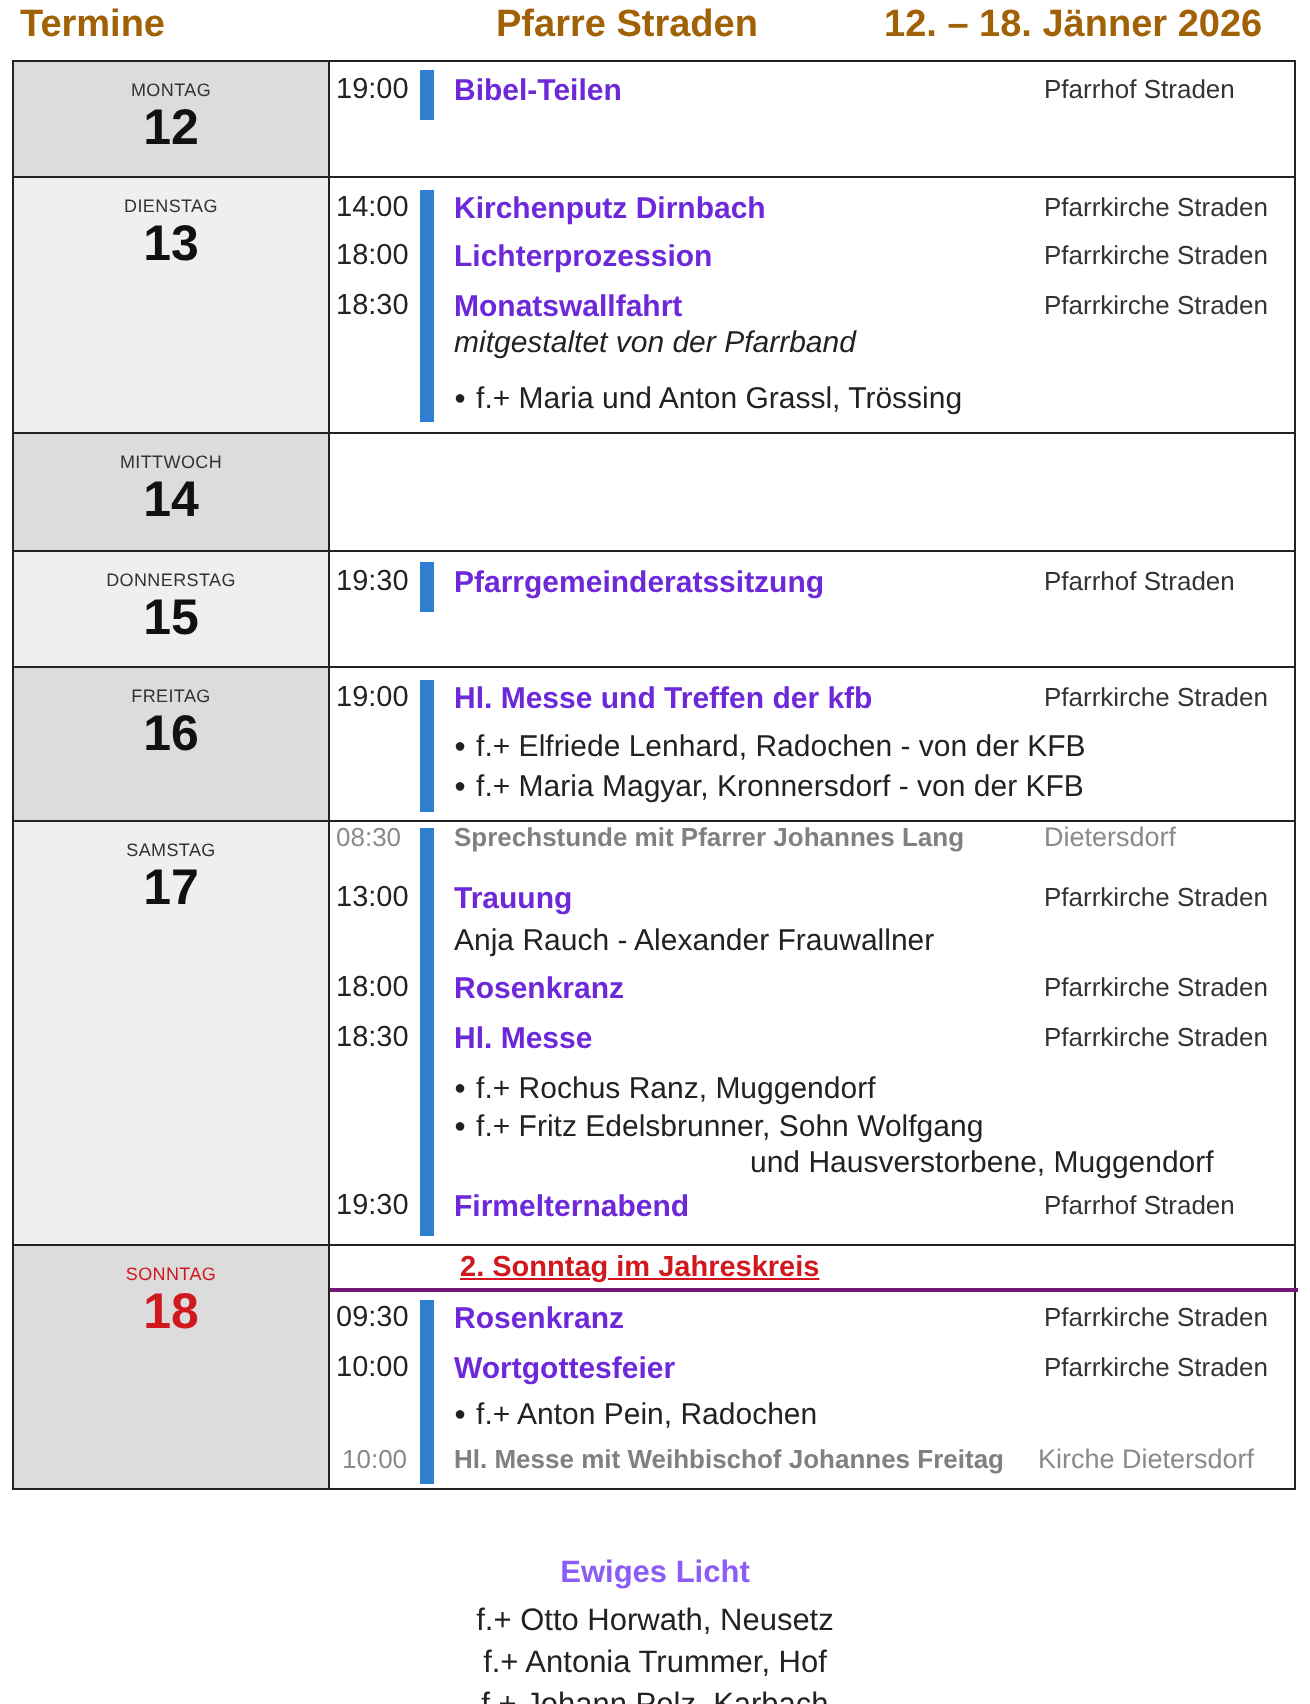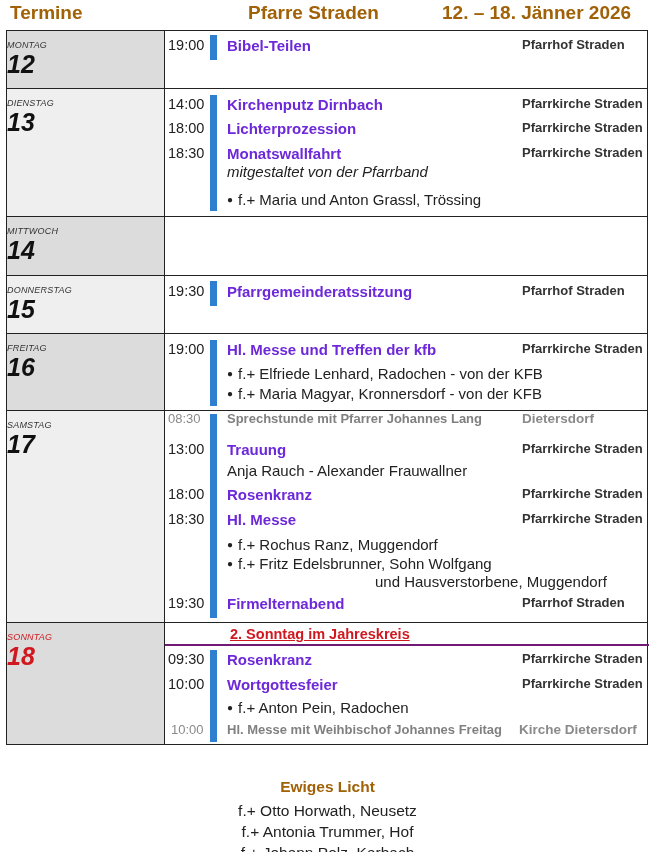--- a/index.html
+++ b/index.html
@@ -7,48 +7,48 @@
   body { font-family: "Liberation Sans", "DejaVu Sans", sans-serif; color: #111; position: relative; }
 
   .header { position: absolute; top: 0; left: 0; width: 655px; height: 28px; }
   .header span { position: absolute; top: 2px; font-weight: bold; font-size: 19px; color: #a16207; text-align: right; }
   .h-left { left: 10px; }
   .h-center { left: 248px; }
   .h-right { left: 442px; }
 
   .table { position: absolute; top: 30px; left: 6px; width: 642px; border-top: 1px solid #222; border-left: 1px solid #222; border-right: 1px solid #222; }
   .row { position: relative; display: flex; border-bottom: 1px solid #222; }
-  .day { width: 157px; flex: 0 0 157px; position: relative; font-style: italic; }
+  .day { width: 157px; flex: 0 0 157px; text-align: center; position: relative; }
   .day.dark { background: #dcdcdc; }
   .day.light { background: #efefef; }
   .dayname { display: block; font-size: 9px; color: #333; margin-top: 9px; letter-spacing: 0.2px; }
   .daynum { display: block; font-size: 25px; font-weight: bold; color: #111; line-height: 26px; margin-top: 1px; }
   .day.sunday .dayname, .day.sunday .daynum { color: #d0181e; }
 
   .content { flex: 1; border-left: 1px solid #222; position: relative; background: #fff; }
   .bar { position: absolute; left: 45px; width: 7px; background: #2f7fd0; }
 
   .ev { position: absolute; left: 0; width: 484px; height: 22px; }
   .time { position: absolute; left: 3px; font-size: 14.5px; color: #222; }
   .title { position: absolute; left: 62px; font-size: 15px; font-weight: bold; color: #6d28d9; white-space: nowrap; }
-  .place { position: absolute; left: 357px; font-size: 13px; color: #333; white-space: nowrap; font-weight: bold; }
+  .place { position: absolute; left: 357px; font-size: 13px; color: #333; white-space: nowrap; }
   .ev.muted .time { color: #8a8a8a; font-size: 13px; }
   .ev.muted .title { color: #808080; font-size: 13px; }
   .ev.muted .place { color: #8a8a8a; font-size: 13.5px; }
 
   .sub { position: absolute; left: 62px; font-size: 15px; color: #222; white-space: nowrap; }
   .sub.italic { font-style: italic; }
   .bullet::before { content: "\25CF"; font-size: 10px; margin-right: 5px; position: relative; top: -2px; }
   .sub.indent { left: 210px; }
 
   .sunday-header { position: absolute; left: 0; top: 0; width: 484px; height: 23px; border-bottom: 2px solid #701a75; }
   .sunday-header span { position: absolute; left: 65px; top: 3px; font-weight: bold; font-size: 14.5px; color: #d0181e; text-decoration: underline; }
 
   .footer { position: absolute; top: 778px; left: 0; width: 655px; text-align: center; }
-  .footer .ft-title { font-weight: bold; font-size: 15.5px; color: #a16207; display: block; margin-bottom: 4px; }
+  .footer .ft-title { font-weight: bold; font-size: 15.5px; color: #8b5cf6; display: block; margin-bottom: 4px; }
   .footer .ft-line { font-size: 15.5px; color: #222; display: block; line-height: 21px; }
 </style>
 </head>
 <body>
 
 <div class="header">
   <span class="h-left">Termine</span>
   <span class="h-center">Pfarre Straden</span>
   <span class="h-right">12. – 18. Jänner 2026</span>
 </div>

